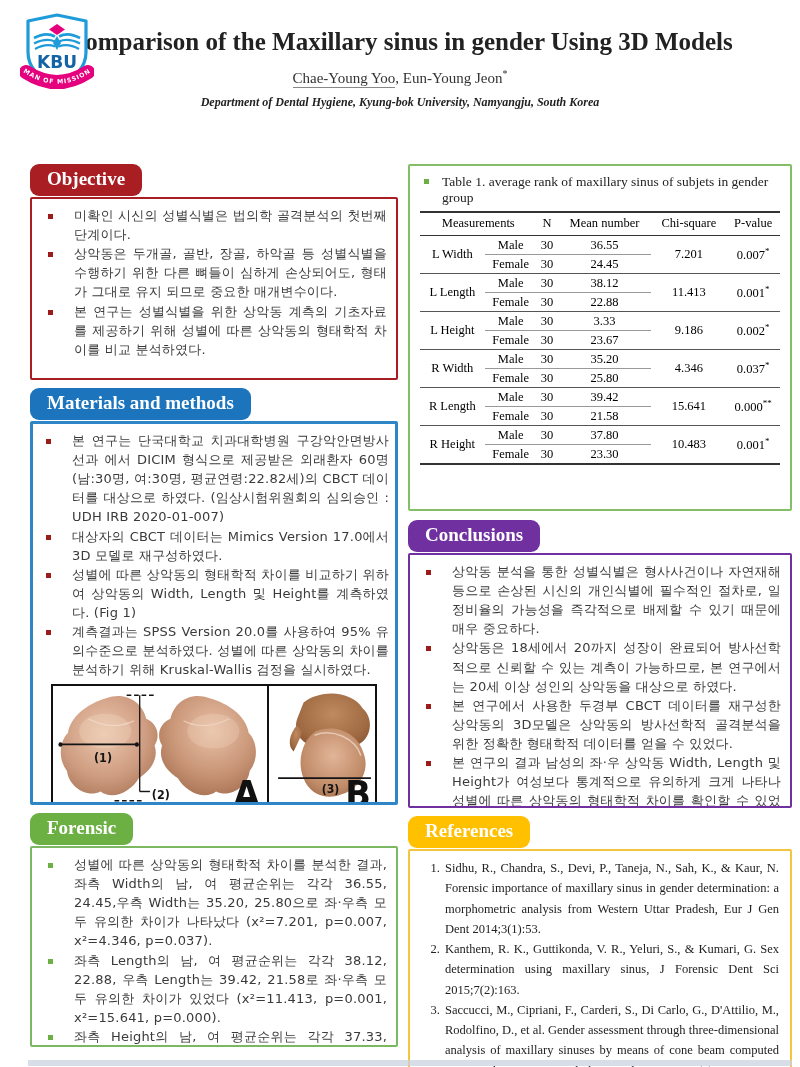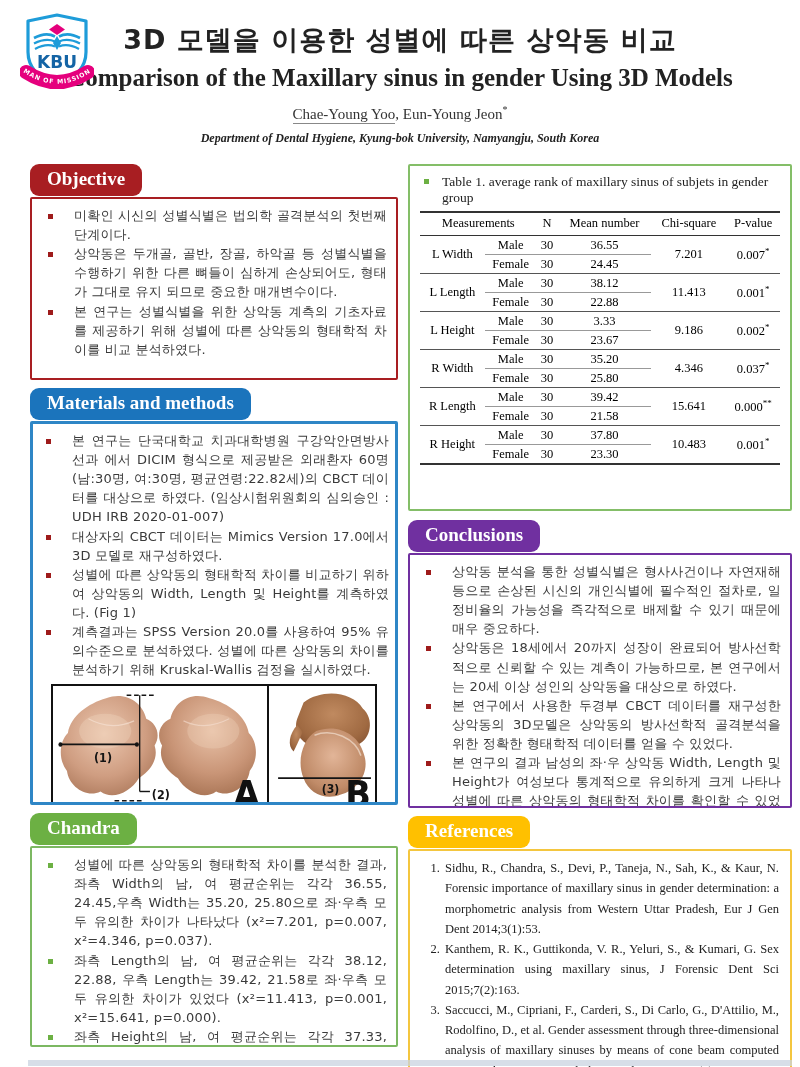--- a/index.html
+++ b/index.html
@@ -85,21 +85,20 @@
         <path d="M37,24 L41,31 L37,38 L33,31 Z" fill="#1e9cd9"></path>
         <text x="37" y="56" text-anchor="middle" font-size="17" font-weight="bold" fill="#1464a5">KBU</text>
         <path id="ribbonPath" d="M6,60 Q37,80 68,60" fill="none"></path>
         <path d="M6,60 Q37,80 68,60" fill="none" stroke="#e5007d" stroke-width="14" stroke-linecap="round"></path>
         <text font-size="6.2" font-weight="bold" fill="#ffffff" letter-spacing="0.8">
           <textPath href="#ribbonPath" startOffset="50%" text-anchor="middle" dominant-baseline="middle">MAN OF MISSION</textPath>
         </text>
       </svg>
     </div>
     <div class="titles">
-      <div class="title-ko">3D 모델을 이용한 성별에 따른 상악동 비교</div>
       <div class="title-en">Comparison of the Maxillary sinus in gender Using 3D Models</div>
       <div class="authors"><span class="u">Chae-Young Yoo</span><span>, </span><span>Eun-Young Jeon</span><sup>*</sup></div>
       <div class="affiliation">Department of Dental Hygiene, Kyung-bok University, Namyangju, South Korea</div>
     </div>
   </div>
 
   <div class="columns">
 
     <div class="col-left">
 
@@ -172,21 +171,21 @@
             <path d="M50,48 C70,41 95,51 101,68" stroke="#ecd6c4" stroke-width="1.6" fill="none" opacity="0.8"></path>
             <line x1="10" y1="90" x2="112" y2="90" stroke="#141414" stroke-width="1.6"></line>
             <text x="58" y="104" font-size="12" font-weight="bold" fill="#141414">(3)</text>
             <text x="112" y="118" text-anchor="end" font-size="37" font-weight="bold" fill="#111">B</text>
           </svg>
         </div>
 
       </div>
 
       <div class="mt"></div>
-      <div class="sec-head h-results">Chandra</div>
+      <div class="sec-head h-results">Forensic</div>
       <div class="sec-box b-results">
         <ul class="bullets">
             <li><span class="sq green"></span><span>성별에 따른 상악동의 형태학적 차이를 분석한 결과, 좌측 Width의 남, 여 평균순위는 각각 36.55, 24.45,우측 Width는 35.20, 25.80으로 좌·우측 모두 유의한 차이가 나타났다 (x²=7.201, p=0.007, x²=4.346, p=0.037).</span></li>
             <li><span class="sq green"></span><span>좌측 Length의 남, 여 평균순위는 각각 38.12, 22.88, 우측 Length는 39.42, 21.58로 좌·우측 모두 유의한 차이가 있었다 (x²=11.413, p=0.001, x²=15.641, p=0.000).</span></li>
             <li><span class="sq green"></span><span>좌측 Height의 남, 여 평균순위는 각각 37.33, 23.67, 우측 Height는 37.80, 23.30으로 좌·우측 모두 유의한 차이가 있었다 (x²=9.186, p=0.002, x²=10.483, p=0.001).</span></li>
           </ul>
       </div>
     </div>
 
     <div class="col-right">

